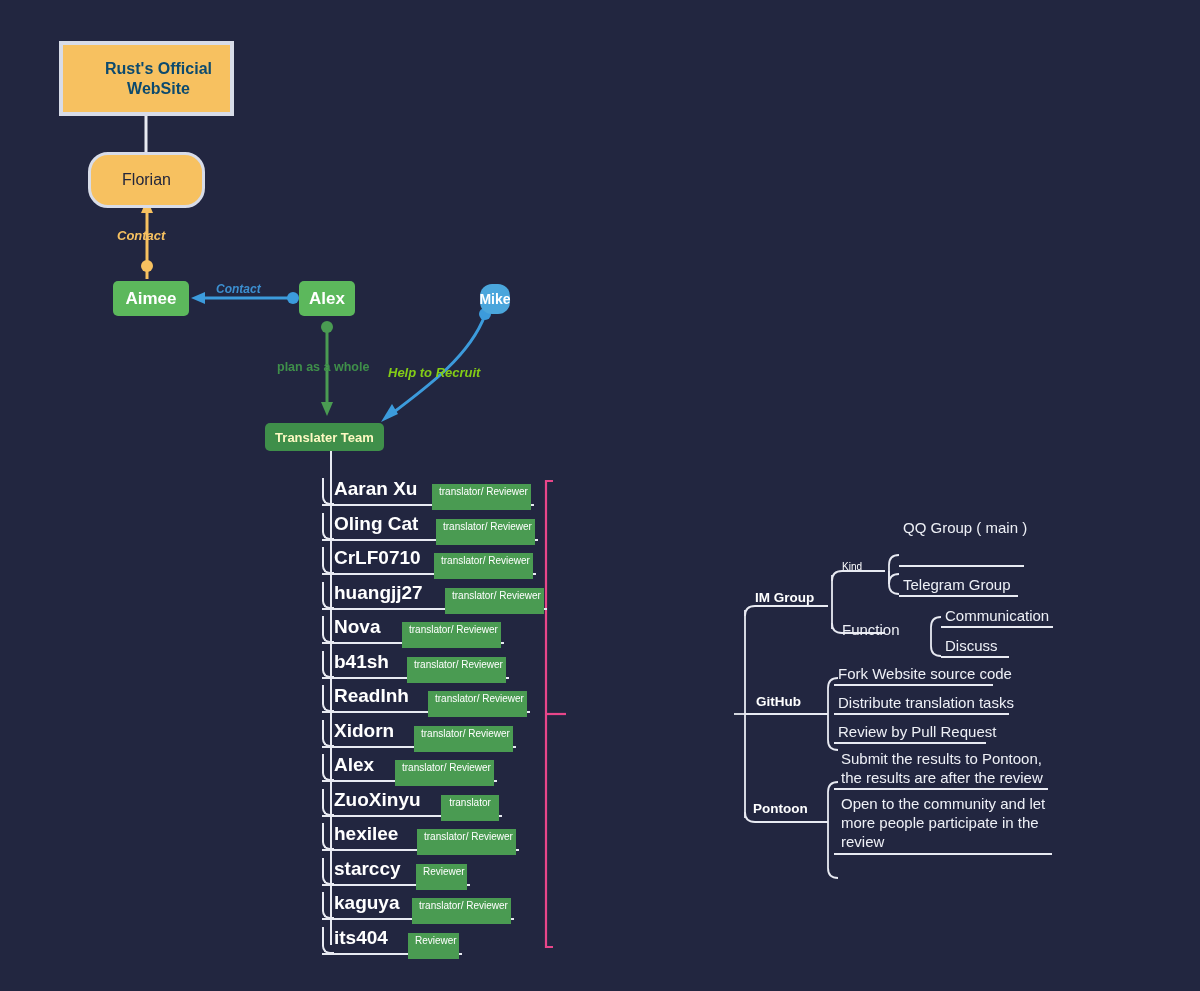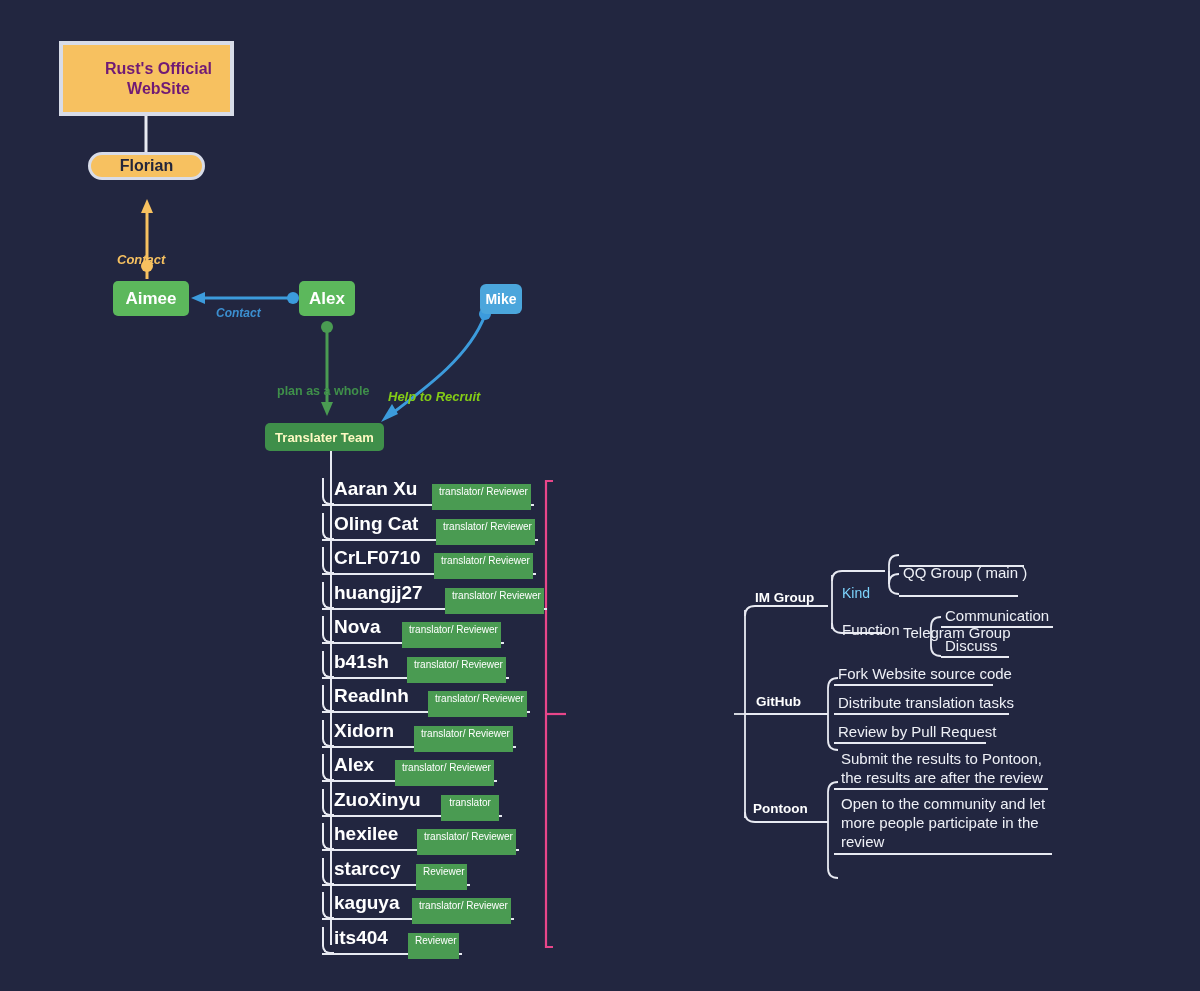--- a/index.html
+++ b/index.html
@@ -12,56 +12,56 @@
   #canvas { position: relative; width: 1200px; height: 991px; }
 
   svg.edges { position: absolute; inset: 0; width: 1200px; height: 991px; pointer-events: none; }
 
   .node { position: absolute; display: flex; align-items: center; justify-content: center; text-align: center; }
 
   
   .n-root {
     left: 59px; top: 41px; width: 175px; height: 75px;
     background: #F7C160; border: 4px solid #D8DCE8;
-    color: #701a75; font-weight: bold; font-size: 16px; line-height: 1.25; padding-left: 24px;
+    color: #0c4a6e; font-weight: bold; font-size: 16px; line-height: 1.25; padding-left: 24px;
   }
   .n-florian {
-    left: 88px; top: 152px; width: 117px; height: 28px;
+    left: 88px; top: 152px; width: 117px; height: 56px;
     background: #F7C160; border: 3px solid #D8DCE8; border-radius: 20px;
-    color: #23263B; font-weight: bold; font-size: 16px;
+    color: #23263B; font-weight: normal; font-size: 16px;
   }
   .n-aimee {
     left: 113px; top: 281px; width: 76px; height: 35px;
     background: #5CB85C; border-radius: 5px;
     color: #fff; font-weight: bold; font-size: 17px;
   }
   .n-alex {
     left: 299px; top: 281px; width: 56px; height: 35px;
     background: #5CB85C; border-radius: 5px;
     color: #fff; font-weight: bold; font-size: 17px;
   }
   .n-mike {
-    left: 480px; top: 284px; width: 42px; height: 30px;
-    background: #4BA6DC; border-radius: 6px;
+    left: 480px; top: 284px; width: 30px; height: 30px;
+    background: #4BA6DC; border-radius: 12px;
     color: #fff; font-weight: bold; font-size: 14px;
   }
   .n-team {
     left: 265px; top: 423px; width: 119px; height: 28px;
     background: #3F8F4A; border-radius: 5px;
     color: #fef9c3; font-weight: bold; font-size: 13px;
   }
   .n-center {
     left: 566px; top: 688px; width: 168px; height: 53px;
     background: #F45C85; border-radius: 9px;
     color: #fff; font-weight: bold; font-style: italic; font-size: 16px;
     line-height: 1.2; padding: 0 10px;
   }
 
   
-  .elabel { position: absolute; font-weight: bold; font-style: italic; white-space: nowrap; margin-top: 24px; }
+  .elabel { position: absolute; font-weight: bold; font-style: italic; white-space: nowrap; }
   .el-contact1 { left: 117px; top: 228px; color: #F7C160; font-size: 13px; }
   .el-contact2 { left: 216px; top: 282px; color: #3C8FD0; font-size: 12px; }
   .el-plan     { left: 277px; top: 360px; color: #3F8F4A; font-size: 12.5px; font-style: normal; }
   .el-recruit  { left: 388px; top: 365px; color: #84cc16; font-size: 13px; }
 
   
   .tlist { position: absolute; left: 322px; top: 478px; }
   .titem { position: relative; height: 34.5px; }
   .tname {
     position: absolute; left: 12px; top: 0px;
@@ -236,26 +236,26 @@
       </div>
       <div class="titem">
         <div class="tcorner"></div>
         <div class="tunder" style="width: 140px;"></div>
         <div class="tname">its404</div>
         <div class="tbadge" style="left: 86px; width: 51px; text-align: center;">Reviewer</div>
       </div>
     </div>
 
   <div class="rgroup" style="left:755px; top:590px;">IM Group</div>
-  <div class="rgroup" style="left:842px; top:561px; font-weight:normal; font-size:14px; color:#7dd3fc;margin-top:24px;">Kind</div>
+  <div class="rgroup" style="left:842px; top:561px; font-weight:normal; font-size:10px; color:#ffffff;">Kind</div>
   <div class="rgroup" style="left:842px; top:621px; font-weight:normal; font-size:15px; color:#EEF0F6;">Function</div>
 
-  <div class="ritem" style="left:903px; top:563px;">QQ Group ( main )</div>
+  <div class="ritem" style="left:903px; top:518px;">QQ Group ( main )</div>
   <div class="rline" style="left:899px; top:565px; width:125px;"></div>
-  <div class="ritem" style="left:903px; top:575px;margin-top:48px;">Telegram Group</div>
+  <div class="ritem" style="left:903px; top:575px;">Telegram Group</div>
   <div class="rline" style="left:899px; top:595px; width:119px;"></div>
 
   <div class="ritem" style="left:945px; top:606px;">Communication</div>
   <div class="rline" style="left:941px; top:626px; width:112px;"></div>
   <div class="ritem" style="left:945px; top:636px;">Discuss</div>
   <div class="rline" style="left:941px; top:656px; width:68px;"></div>
 
   <div class="rgroup" style="left:756px; top:694px;">GitHub</div>
   <div class="ritem" style="left:838px; top:664px;">Fork Website source code</div>
   <div class="rline" style="left:834px; top:684px; width:159px;"></div>

